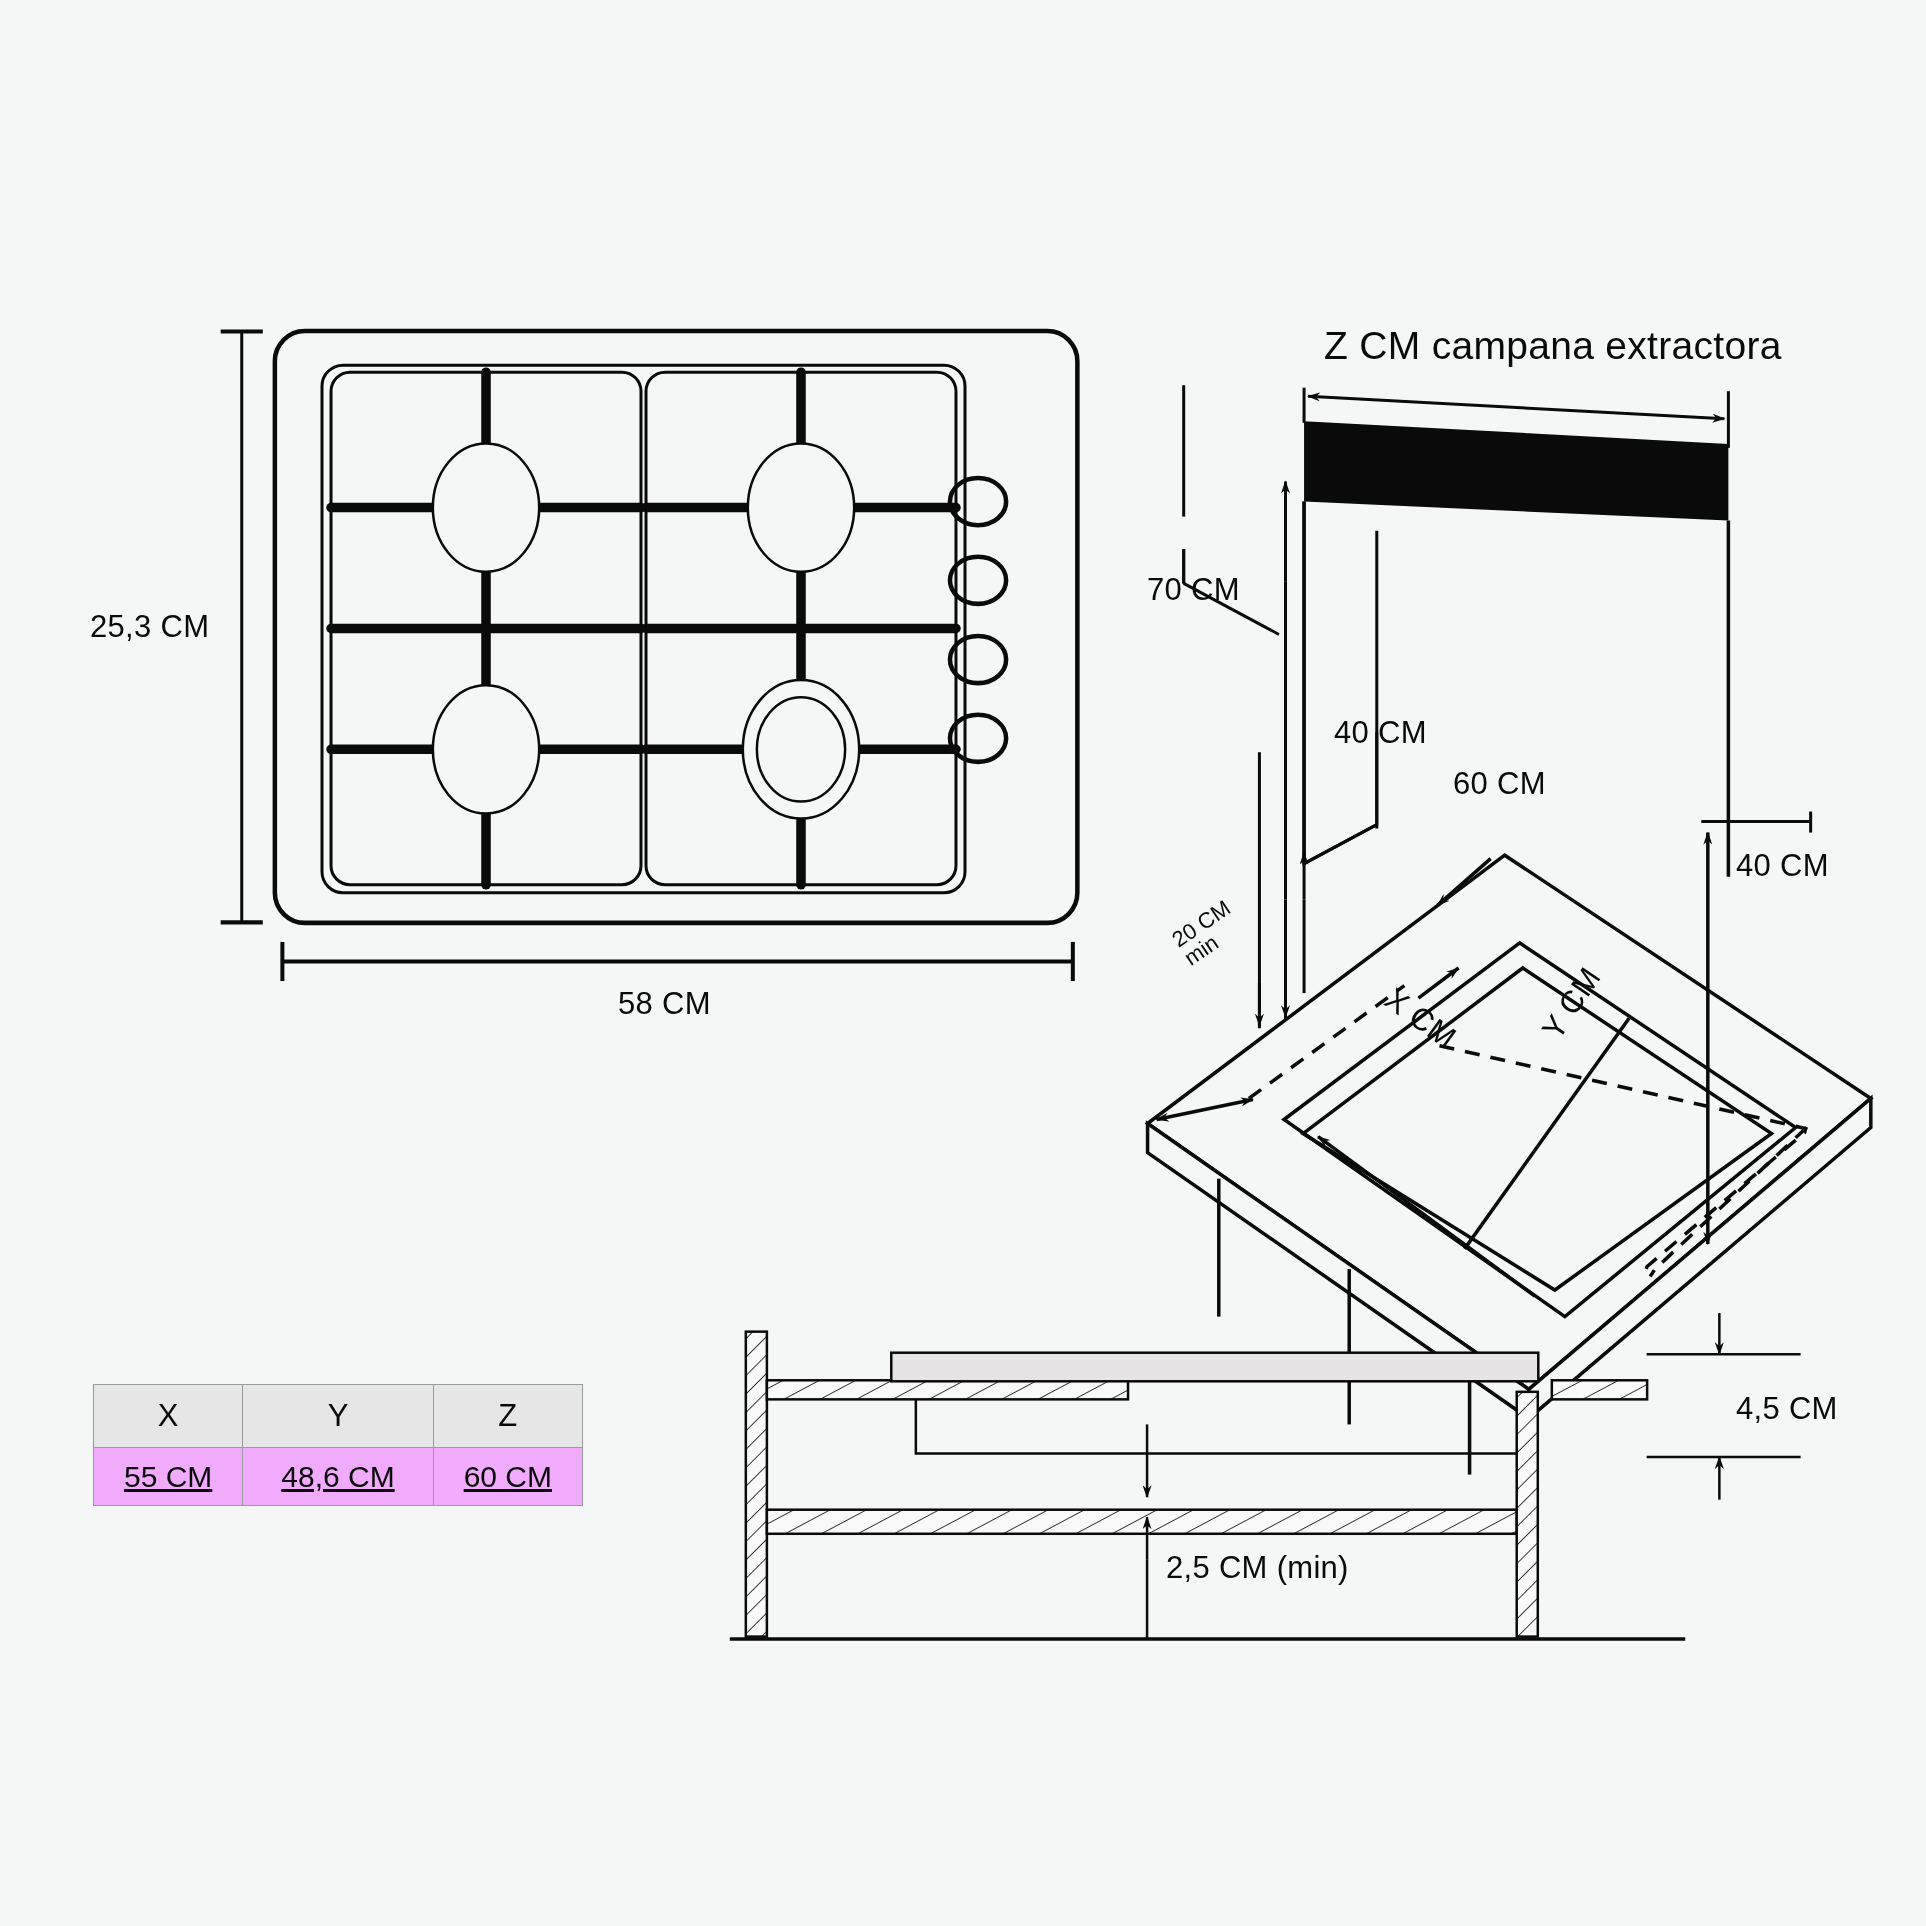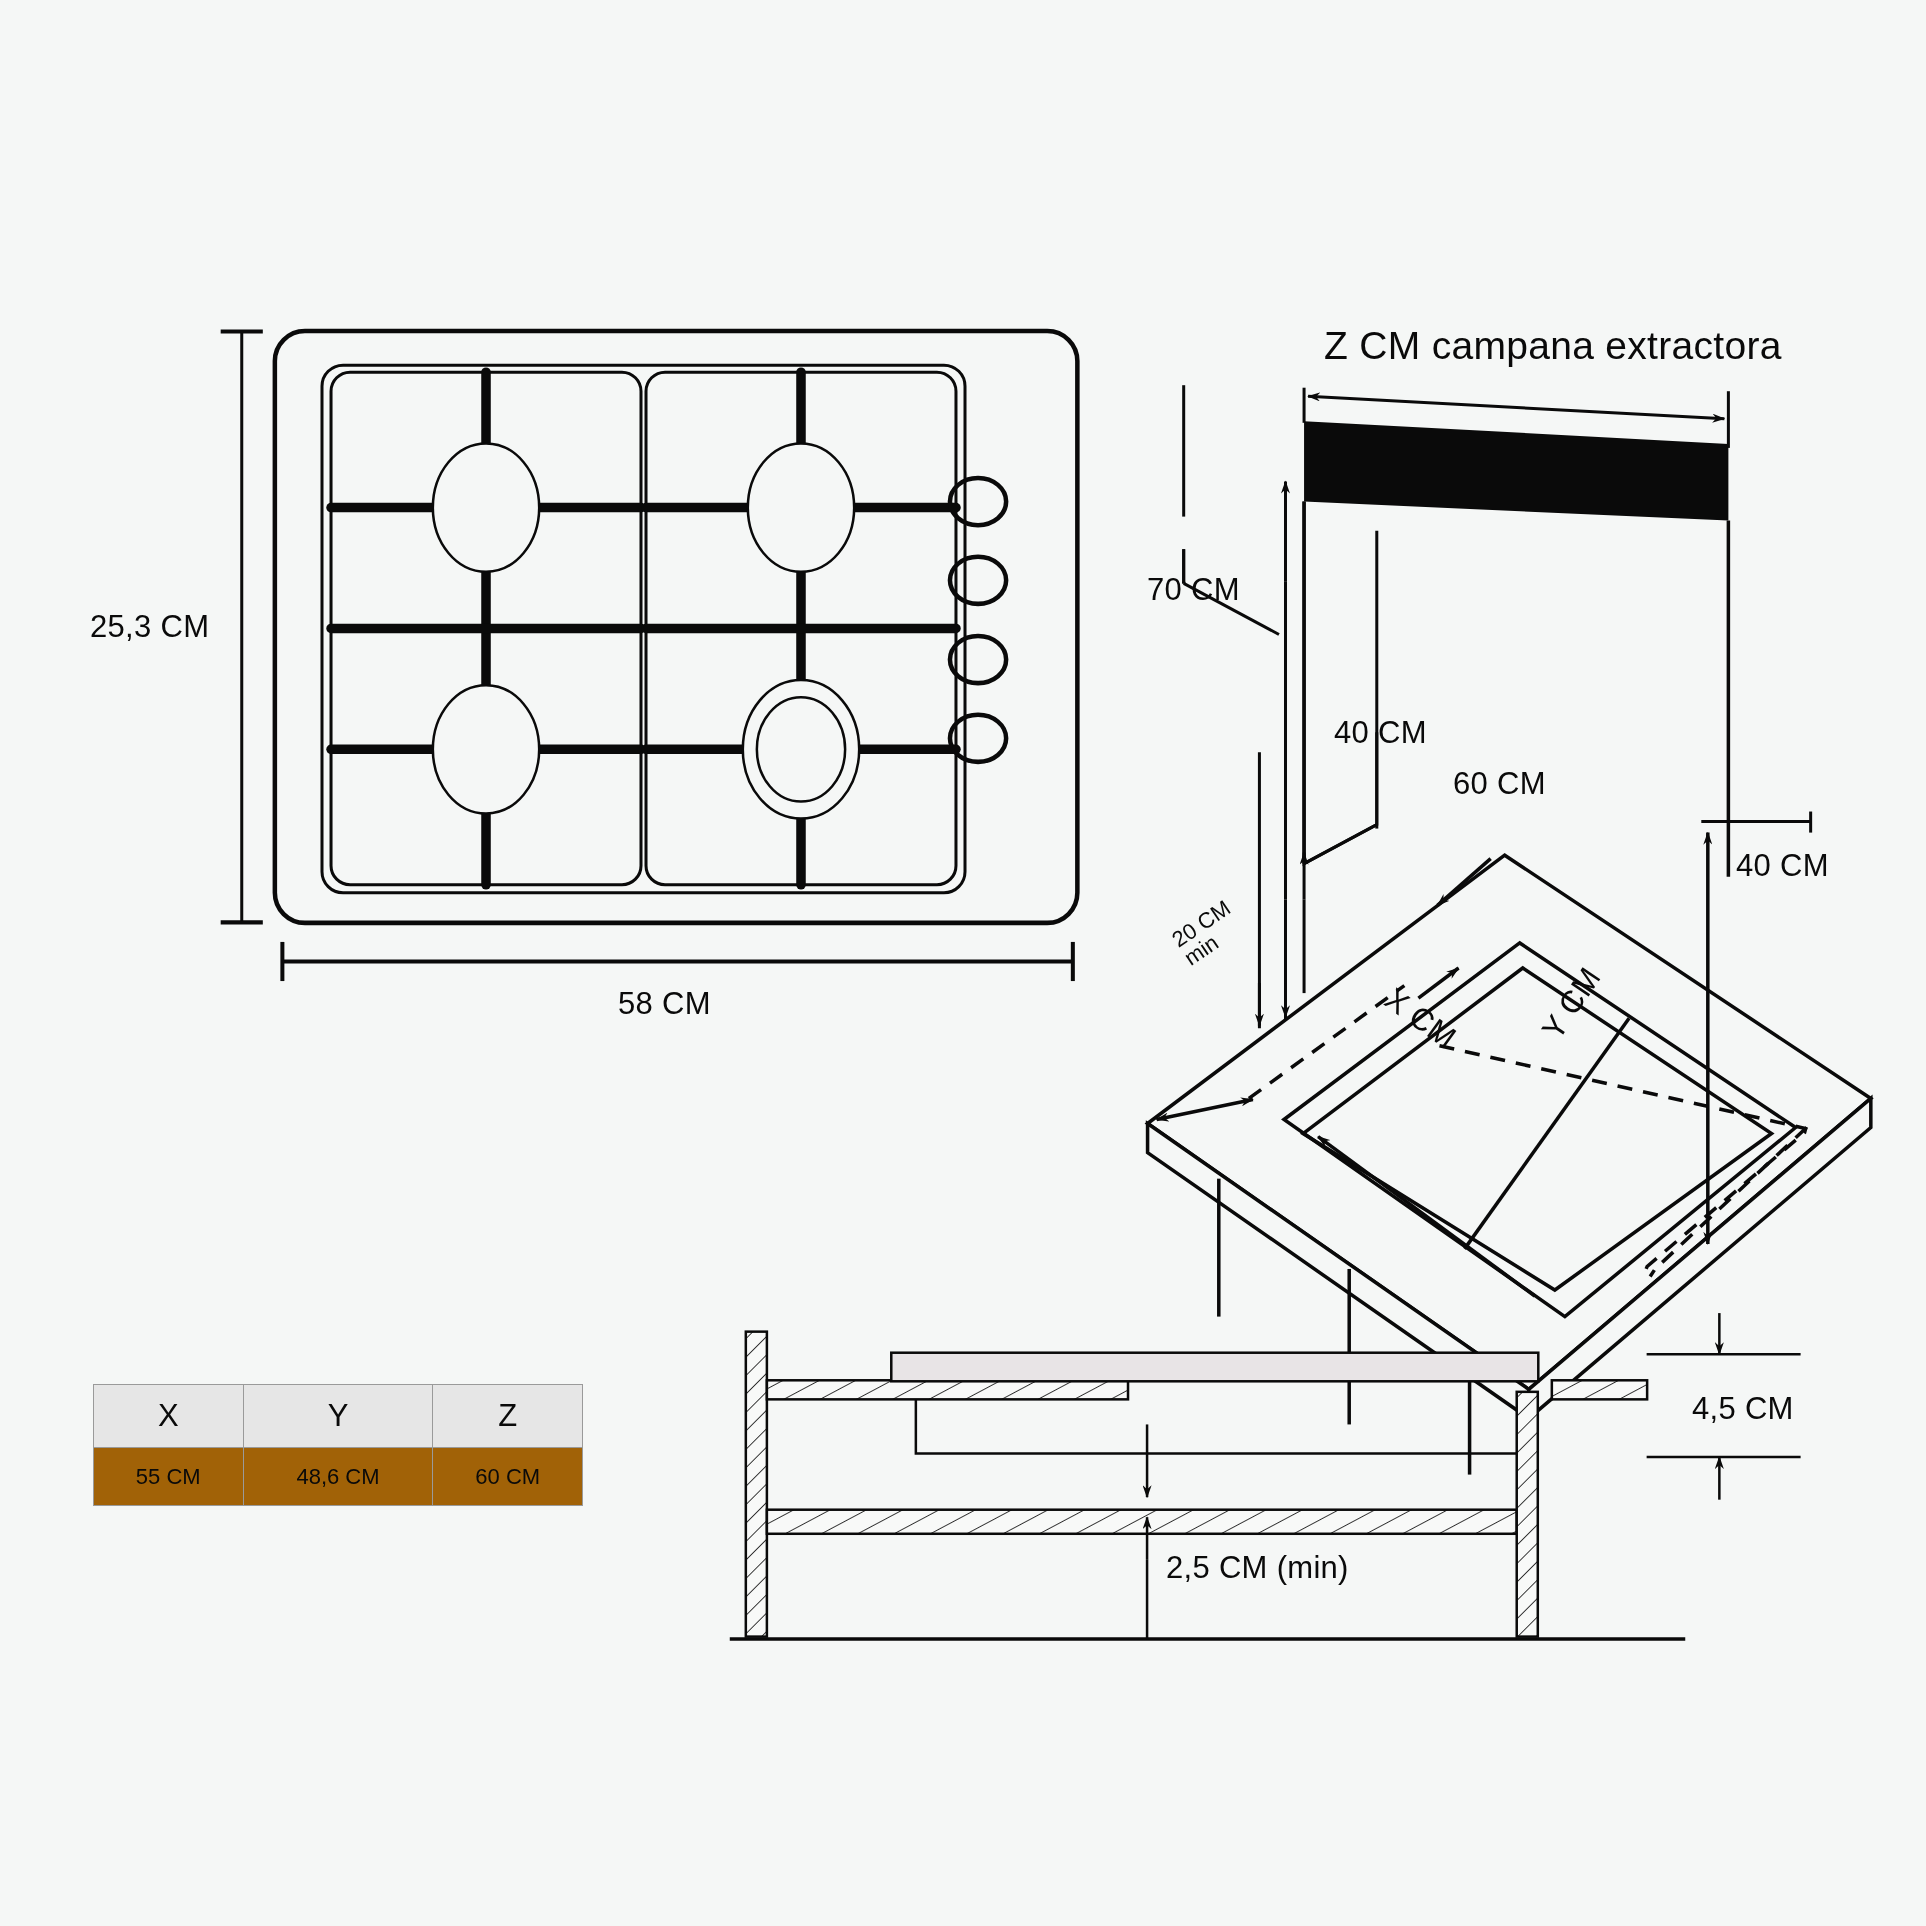--- a/index.html
+++ b/index.html
@@ -55,23 +55,24 @@
     text-align: center;
     font-weight: normal;
     color: #0a0a0a;
   }
   #spec-table th {
     background: #e6e6e6;
     height: 60px;
     font-size: 31px;
   }
   #spec-table td {
-    background: #a16207;
+    background: #f0abfc;
     height: 55px;
-    font-size: 22px;
+    font-size: 30px;
+    text-decoration: underline;
   }
 </style>
 </head>
 <body>
 
 <div id="stage">
 
   <svg class="layer" viewBox="0 0 3840 3840">
     <defs>
       <marker id="arrOpenEnd" markerWidth="26" markerHeight="18" refX="24" refY="9" orient="auto" markerUnits="userSpaceOnUse">
@@ -270,21 +271,21 @@
 
   <div style="position:absolute; left:1169px; top:934px; transform:rotate(-34deg); transform-origin:0 0;">
     <div class="lbl-sm" style="line-height:0.95; font-family:'Liberation Sans',sans-serif;">20 CM</div>
     <div class="lbl-sm" style="line-height:1.0; font-family:'Liberation Sans',sans-serif;">min</div>
   </div>
 
   <div class="lbl lbl-big" style="left:1399px; top:981px; transform:rotate(36deg); transform-origin:0 0;">X CM</div>
 
   <div class="lbl lbl-big" style="left:1535px; top:1026px; transform:rotate(-56deg); transform-origin:0 0;">Y CM</div>
 
-  <div class="lbl lbl-big" style="left:1692px; top:1391px;">4,5 CM</div>
+  <div class="lbl lbl-big" style="left:1736px; top:1391px;">4,5 CM</div>
   <div class="lbl lbl-big" style="left:1166px; top:1550px;">2,5 CM (min)</div>
 
   <table id="spec-table">
     <thead>
       <tr>
         <th>X</th>
         <th>Y</th>
         <th>Z</th>
       </tr>
     </thead>

